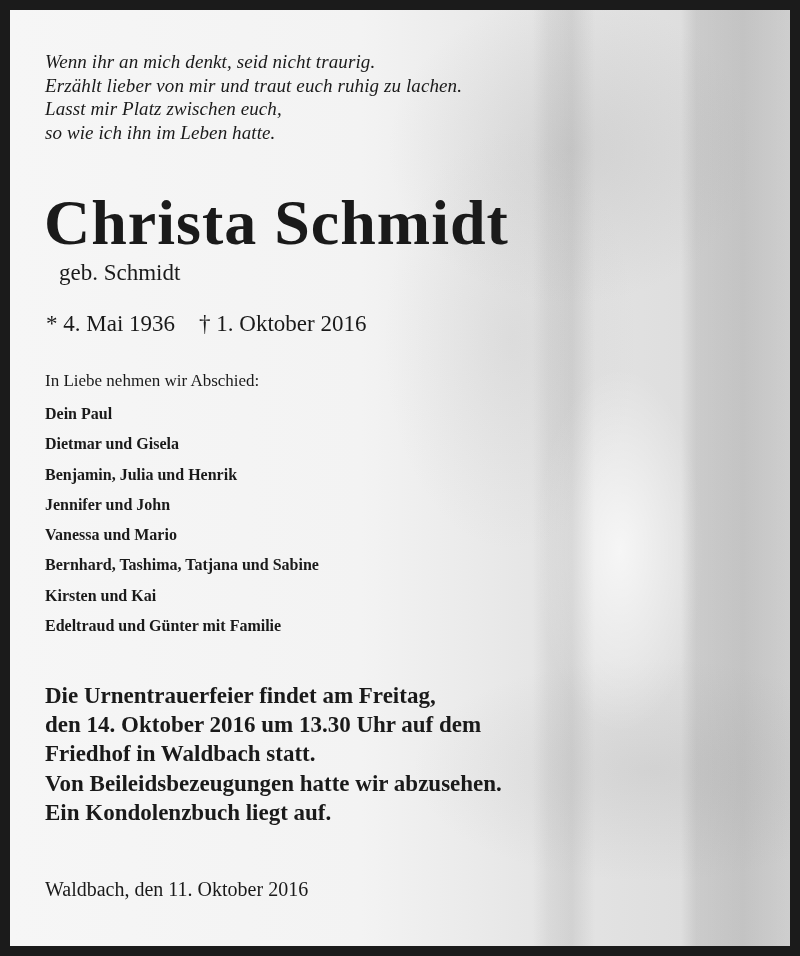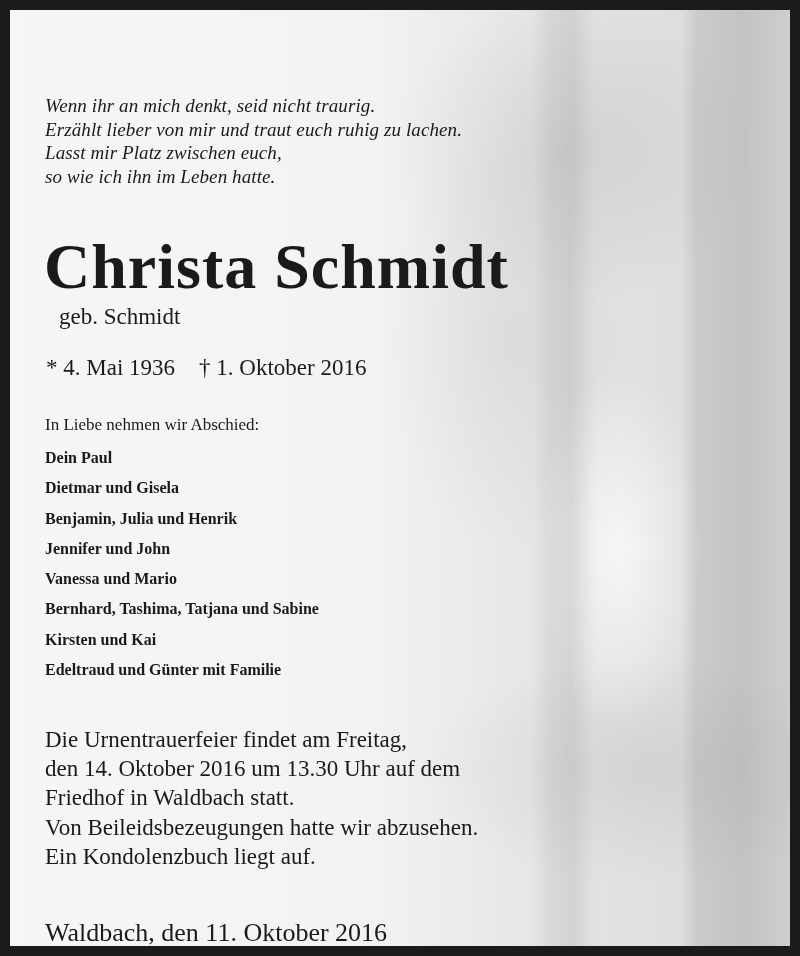--- a/index.html
+++ b/index.html
@@ -30,21 +30,20 @@
         radial-gradient(ellipse 180px 300px at 500px 330px, rgba(150,150,150,0.14), rgba(150,150,150,0) 70%),
         
         radial-gradient(ellipse 340px 160px at 640px 760px, rgba(140,140,140,0.16), rgba(140,140,140,0) 70%),
         
         linear-gradient(90deg, #f6f6f6 0%, #f3f3f3 45%, #e4e4e4 70%, #d9d9d9 100%);
     }
     .content {
       position: absolute; inset: 0;
       color: #1a1a1a;
       font-family: "DejaVu Serif", "Liberation Serif", serif;
-      margin-top: 44px;
     }
     .poem {
       position: absolute; left: 35px; top: 40px;
       font-family: "Liberation Serif", serif;
       font-style: italic;
       font-size: 19px;
       line-height: 23.5px;
       letter-spacing: 0.1px;
     }
     .poem div { white-space: nowrap; }
@@ -82,25 +81,25 @@
       font-size: 16px;
       line-height: 30.3px;
     }
     .mourners div { white-space: nowrap; }
     .ceremony {
       position: absolute; left: 35px; top: 671px;
       font-family: "Liberation Serif", serif;
       font-size: 23px;
       line-height: 29.2px;
     }
-    .ceremony div { white-space: nowrap; }
+    .ceremony div { white-space: nowrap; font-weight: bold; }
     .placedate {
       position: absolute; left: 35px; top: 865px;
       font-family: "Liberation Serif", serif;
-      font-size: 26px; line-height: 28px;
+      font-size: 20px; line-height: 28px;
       white-space: nowrap;
     }
   </style>
 </head>
 <body>
 
 <div class="card">
   <div class="bg"></div>
   <div class="content">
 

